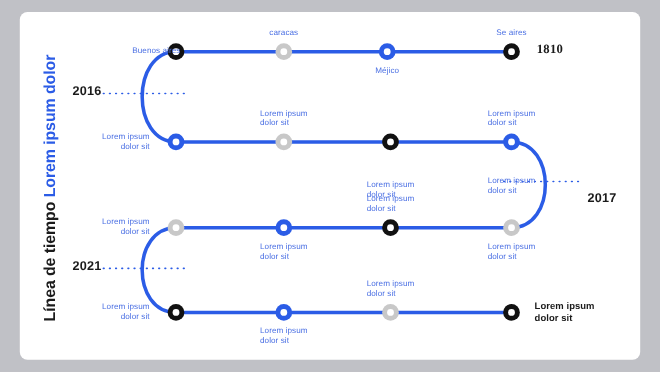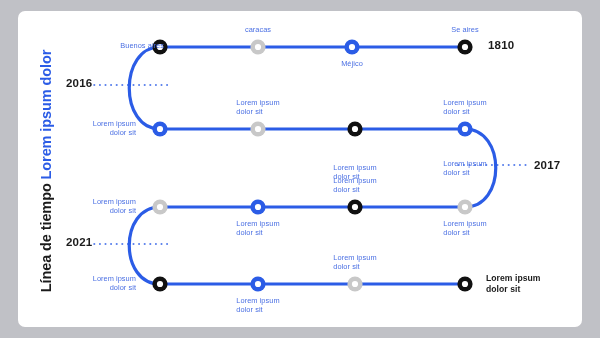--- a/index.html
+++ b/index.html
@@ -154,21 +154,21 @@
           <circle cx="447" cy="0" r="7.6" fill="#111111"></circle>
           <circle cx="447" cy="0" r="3.1" fill="#ffffff"></circle>
         </g>
       </svg>
 
     <div id="labels">
         <div class="node-label" style="left: 118px; top: 30.4px;;transform:translateX(-100%);text-align:right;margin-left:28px;">Buenos aires</div>
         <div class="node-label" style="left: 240px; top: 13.8px;">caracas</div>
         <div class="node-label" style="left: 334px; top: 48px;">Méjico</div>
         <div class="node-label" style="left: 447px; top: 13.8px;">Se aires</div>
-        <div class="year" style="left: 470px; top: 28px;">1810</div>
+        <div class="year" style="left: 470px; top: 28px; font-family: Liberation Serif, serif;">1810</div>
         <div class="node-label" style="left: 118px; top: 107.8px;;transform:translateX(-100%);text-align:right;">Lorem ipsum
 dolor sit</div>
         <div class="node-label" style="left: 240px; top: 86.6px;">Lorem ipsum
 dolor sit</div>
         <div class="node-label" style="left: 447px; top: 86.6px;">Lorem ipsum
 dolor sit</div>
         <div class="node-label" style="left: 118px; top: 185.8px;;transform:translateX(-100%);text-align:right;">Lorem ipsum
 dolor sit</div>
         <div class="node-label" style="left: 240px; top: 208px;">Lorem ipsum
 dolor sit</div>
@@ -182,18 +182,18 @@
 dolor sit</div>
         <div class="node-label" style="left: 337px; top: 241.6px;">Lorem ipsum
 dolor sit</div>
         <div class="end-label" style="left: 468px; top: 262px;">Lorem ipsum
 dolor sit</div>
         <div class="node-label" style="left: 337px; top: 152px;">Lorem ipsum
 dolor sit</div>
         <div class="node-label" style="left: 447px; top: 148px;">Lorem ipsum
 dolor sit</div>
         <div class="year" style="top: 66px; left: 48px;">2016</div>
-        <div class="year" style="top: 148px; left: 516px;">2017</div>
+        <div class="year" style="top: 164px; left: 516px;">2017</div>
         <div class="year" style="top: 225px; left: 48px;">2021</div>
       </div>
 
   </div>
 </div>
 
 </body></html>

